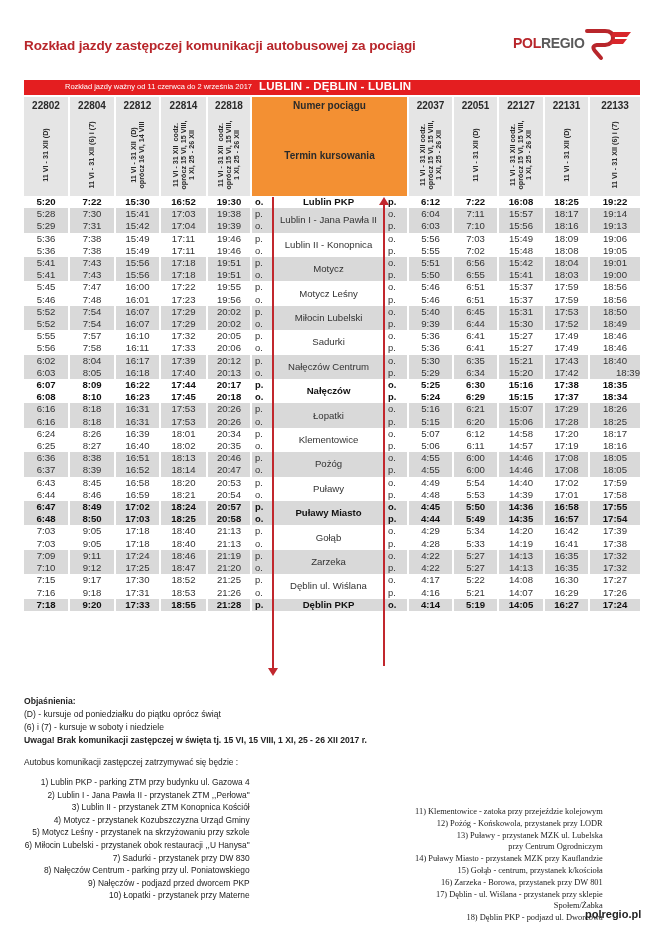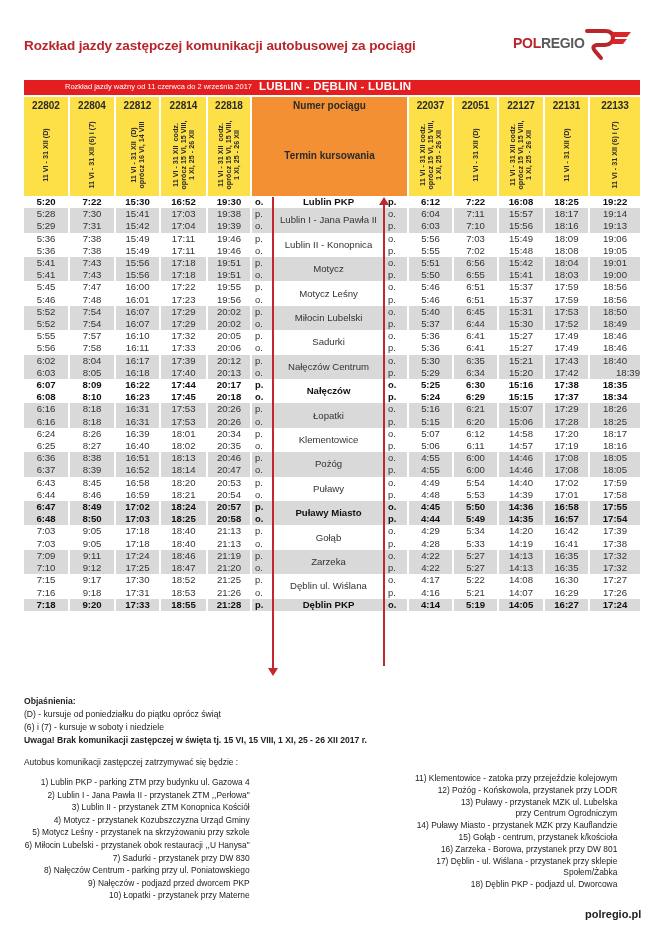--- a/index.html
+++ b/index.html
@@ -8,21 +8,21 @@
   .logo { position:absolute; left:513px; top:27px; width:120px; height:34px; }
   .logo-text { position:absolute; left:0; top:8px; font-size:14px; font-weight:bold; color:#5a5a5a; letter-spacing:-0.3px; }
   .logo-text .pol { color:#b8262b; }
   .logo svg { position:absolute; left:70px; top:0; }
   .redbar { position:absolute; left:24px; top:80px; width:616px; height:15px; background:#e41e20; color:#fff; }
   .redbar .valid { position:absolute; left:12px; top:2px; font-size:7.5px;padding-left:29px; }
   .redbar .route { position:absolute; left:235px; top:0px; font-size:11.5px; font-weight:bold; letter-spacing:0.2px; }
 
   table.tt { position:absolute; left:24px; top:97px; border-collapse:separate; border-spacing:0; table-layout:fixed; width:616px; }
   table.tt td, table.tt th { padding:0; text-align:center; font-size:10px; white-space:nowrap; }
-  th.hcol { background:#fde047; border-right:2px solid #fff; vertical-align:top; height:99px; position:relative; font-weight:bold; color:#2a2a2a; }
+  th.hcol { background:#e5e5e5; border-right:2px solid #fff; vertical-align:top; height:99px; position:relative; font-weight:bold; color:#2a2a2a; }
   th.hcol .num { display:block; font-size:10px; margin-top:3px; }
   th.hcol .rot { position:absolute; left:50%; top:58px; transform:translate(-50%,-50%) rotate(-90deg); font-size:7.2px; line-height:8px; white-space:nowrap; text-align:center; }
   th.hmid { background:#f39033; border-right:2px solid #fff; vertical-align:top; position:relative; font-weight:bold; color:#2a2a2a; }
   th.hmid .h1 { position:absolute; top:3px; left:0; right:0; font-size:10px; }
   th.hmid .h2 { position:absolute; top:53px; left:0; right:0; font-size:10px; }
 
   tr.r td { height:12.2px; line-height:12.2px; border-right:2px solid #fff; color:#333; font-size:9.6px; }
   tr.g td { background:#d9d9d9; }
   tr.b td { font-weight:bold; color:#111; }
   td.op { text-align:left !important; padding-left:3px !important; font-size:9.4px !important; }
@@ -33,21 +33,21 @@
   .arrow-down { position:absolute; left:272px; top:197px; width:2px; height:476px; background:#c1272d; }
   .arrow-down-head { position:absolute; left:268px; top:668px; width:0; height:0; border-left:5px solid transparent; border-right:5px solid transparent; border-top:8px solid #c1272d; }
   .arrow-up { position:absolute; left:383px; top:204px; width:2px; height:462px; background:#c1272d; }
   .arrow-up-head { position:absolute; left:379px; top:197px; width:0; height:0; border-left:5px solid transparent; border-right:5px solid transparent; border-bottom:8px solid #c1272d; }
 
   .notes { position:absolute; left:24px; top:695px; font-size:8.6px; line-height:13px; color:#222; }
   .notes .hd { font-weight:bold; }
   .notes .warn { font-weight:bold; }
   .stops-intro { position:absolute; left:24px; top:757px; font-size:8.4px; color:#222; }
   .stops-left { position:absolute; left:20px; top:776px; font-size:8.4px; line-height:12.6px; color:#222; }
-  .stops-right { position:absolute; left:415px; top:773px; font-size:8.4px; line-height:11.8px; color:#222; }
+  .stops-right { position:absolute; left:415px; top:806px; font-size:8.4px; line-height:11.8px; color:#222;font-family:Liberation Serif, serif; }
   .stops-left div, .stops-right div { white-space:nowrap;text-align:right; }
   .stops-right .cont { padding-left:15px; }
   .site { position:absolute; left:585px; top:908px; font-size:11px; font-weight:bold; color:#222; }
 </style>
 </head>
 <body>
 
 <div class="title">Rozkład jazdy zastępczej komunikacji autobusowej za pociągi</div>
 
 <div class="logo">
@@ -285,21 +285,21 @@
         <td style="border-right: none; margin-top: 39px;">18:50</td>
       </tr>
       <tr class="r g">
         <td>5:52</td>
         <td>7:54</td>
         <td>16:07</td>
         <td>17:29</td>
         <td>20:02</td>
         <td class="op">o.</td>
         <td class="op">p.</td>
-        <td>5:37</td>
+        <td>9:39</td>
         <td>6:44</td>
         <td>15:30</td>
         <td>17:52</td>
         <td style="border-right: none;">18:49</td>
       </tr>
       <tr class="r">
         <td>5:55</td>
         <td>7:57</td>
         <td>16:10</td>
         <td>17:32</td>

